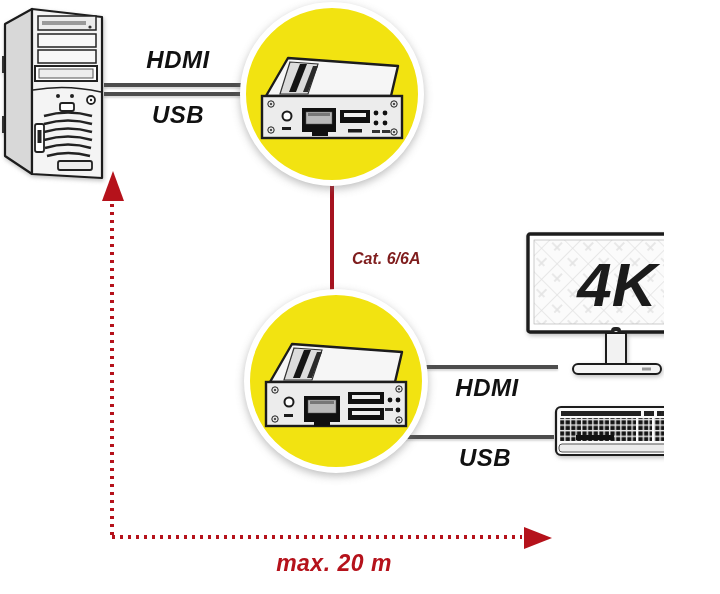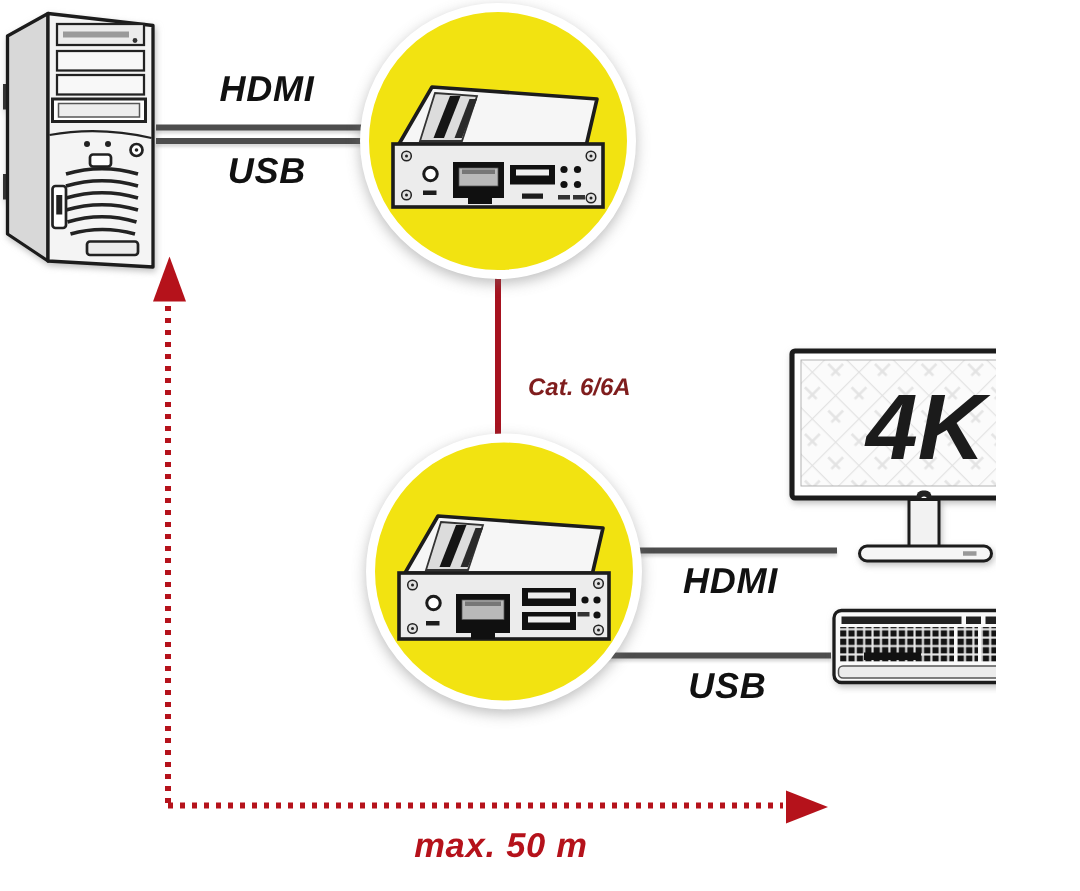--- a/index.html
+++ b/index.html
@@ -211,15 +211,15 @@
   </svg>
 
   <svg class="arrowhead" style="left:100px;top:171px;" width="26" height="32" viewBox="0 0 26 32">
     <polygon points="13,0 2,30 24,30" fill="#B5121B"></polygon>
   </svg>
   <div class="dots-v"></div>
   <div class="dots-h"></div>
   <svg class="arrowhead" style="left:524px;top:526px;" width="30" height="24" viewBox="0 0 30 24">
     <polygon points="0,1 28,12 0,23" fill="#B5121B"></polygon>
   </svg>
-  <div class="lbl lbl-red max-label">max. 50 m</div>
+  <div class="lbl lbl-red max-label">max. 20 m</div>
 
 </div>
 
 </body></html>

